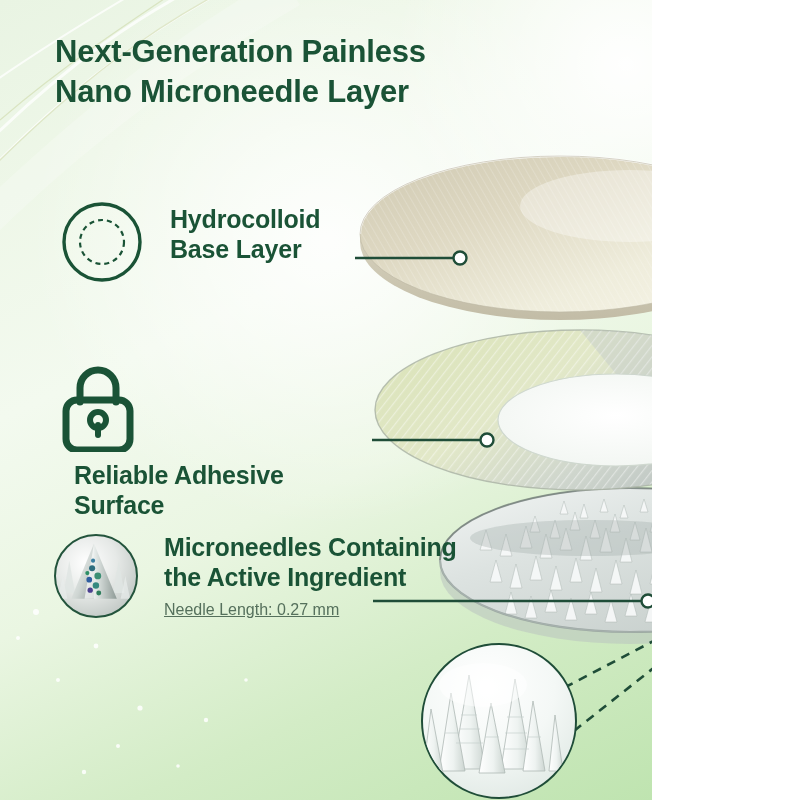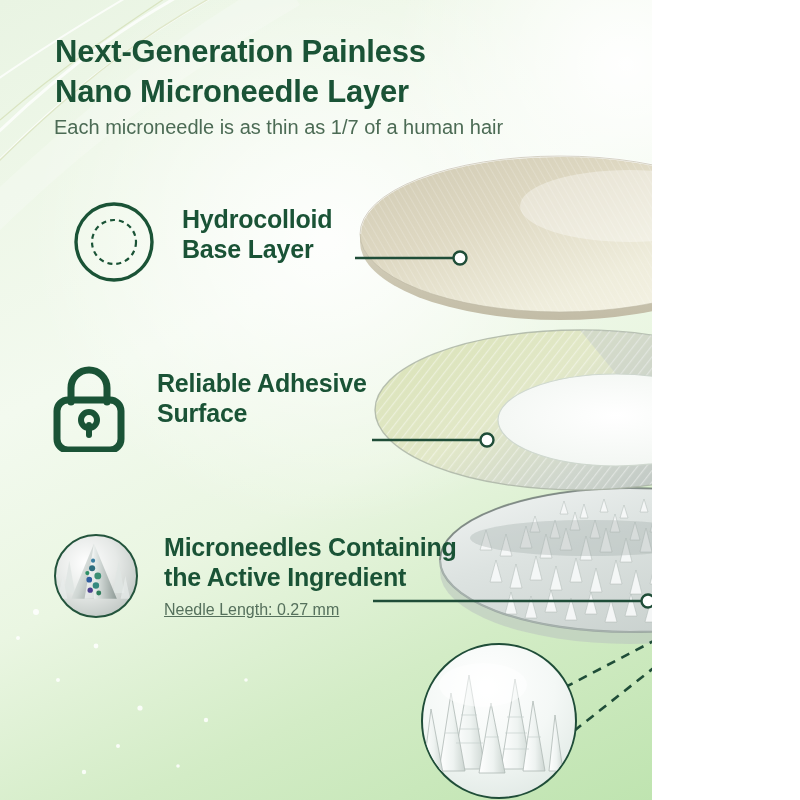--- a/index.html
+++ b/index.html
@@ -26,22 +26,22 @@
     color:#1a5336;font-weight:bold;font-size:31px;line-height:1.28;
     letter-spacing:-0.2px;
   }
   .subhead{
     position:absolute;left:54px;top:114px;width:560px;
     color:#4c6b55;font-size:20px;line-height:1.3;font-weight:normal;
   }
 
   
   .feature{position:absolute;display:flex;align-items:flex-start;}
-  .f1{left:68px;top:196px;}
-  .f2{left:43px;top:360px;}
+  .f1{left:56px;top:196px;}
+  .f2{left:52px;top:360px;flex-direction:column;}
   .f3{left:50px;top:528px;}
 
   .ficon{width:92px;height:92px;flex:0 0 92px;position:relative;}
   .ftext{margin-left:22px;padding-top:8px;}
   .f3 .ftext{padding-top:4px;}
   .ftitle{
     color:#1a5336;font-weight:bold;font-size:25px;line-height:1.2;
     letter-spacing:-0.2px;white-space:pre-line;
   }
   .fsub{
@@ -249,21 +249,20 @@
       <path d="M30,114 A200,78 0 0 1 430,114" fill="none" stroke="#ffffff" stroke-width="2" opacity="0.8"></path>
       <ellipse cx="230" cy="114" rx="200" ry="78" fill="none" stroke="#bdb8a3" stroke-width="1" opacity="0.6"></ellipse>
       <ellipse cx="300" cy="86" rx="110" ry="36" fill="#ffffff" opacity="0.35"></ellipse>
     </g>
   </svg>
 
   <div class="headline">
     <div>Next-Generation Painless</div>
     <div>Nano Microneedle Layer</div>
   </div>
-  <div class="subhead">Each microneedle is as thin as 1/7 of a human hair</div>
 
   <div class="feature f1">
     <div class="ficon">
       <svg viewBox="0 0 92 92" width="92" height="92">
         <circle cx="46" cy="46" r="38" fill="none" stroke="#1a5336" stroke-width="3.4"></circle>
         <circle cx="46" cy="46" r="22" fill="none" stroke="#1a5336" stroke-width="2.2" stroke-dasharray="5 4"></circle>
       </svg>
     </div>
     <div class="ftext">
       <div class="ftitle">Hydrocolloid

